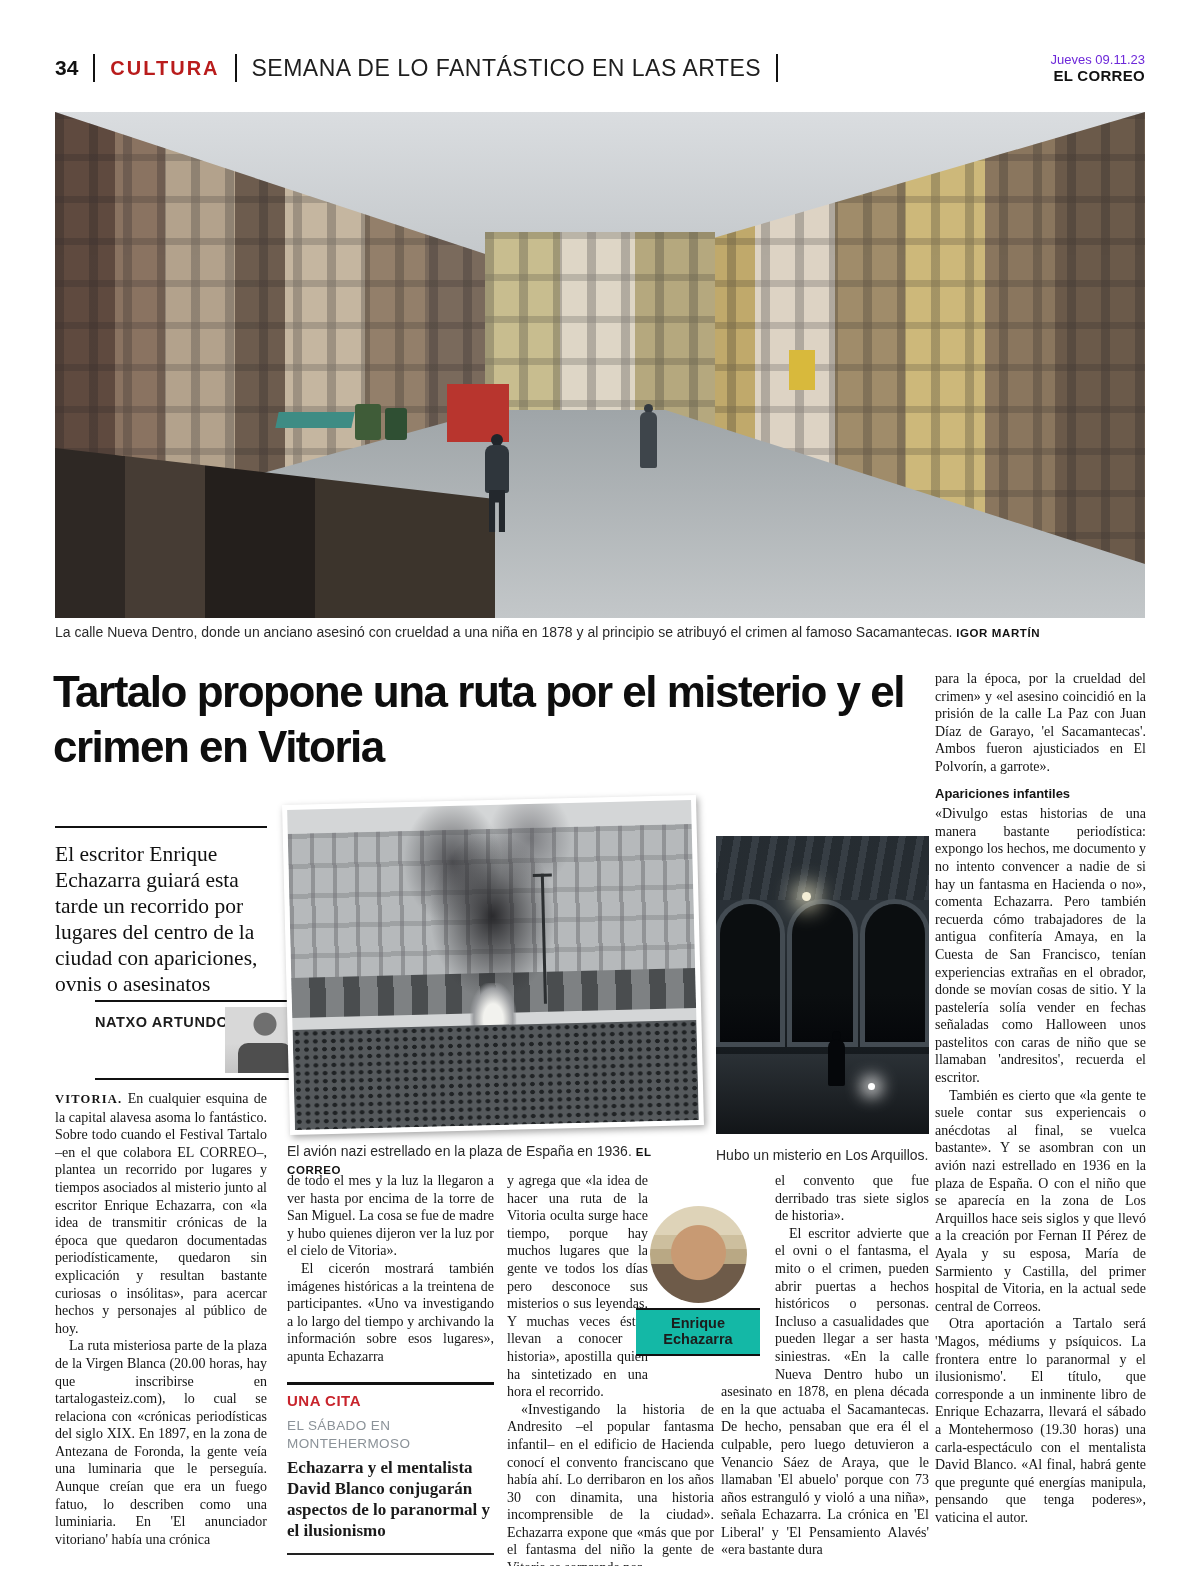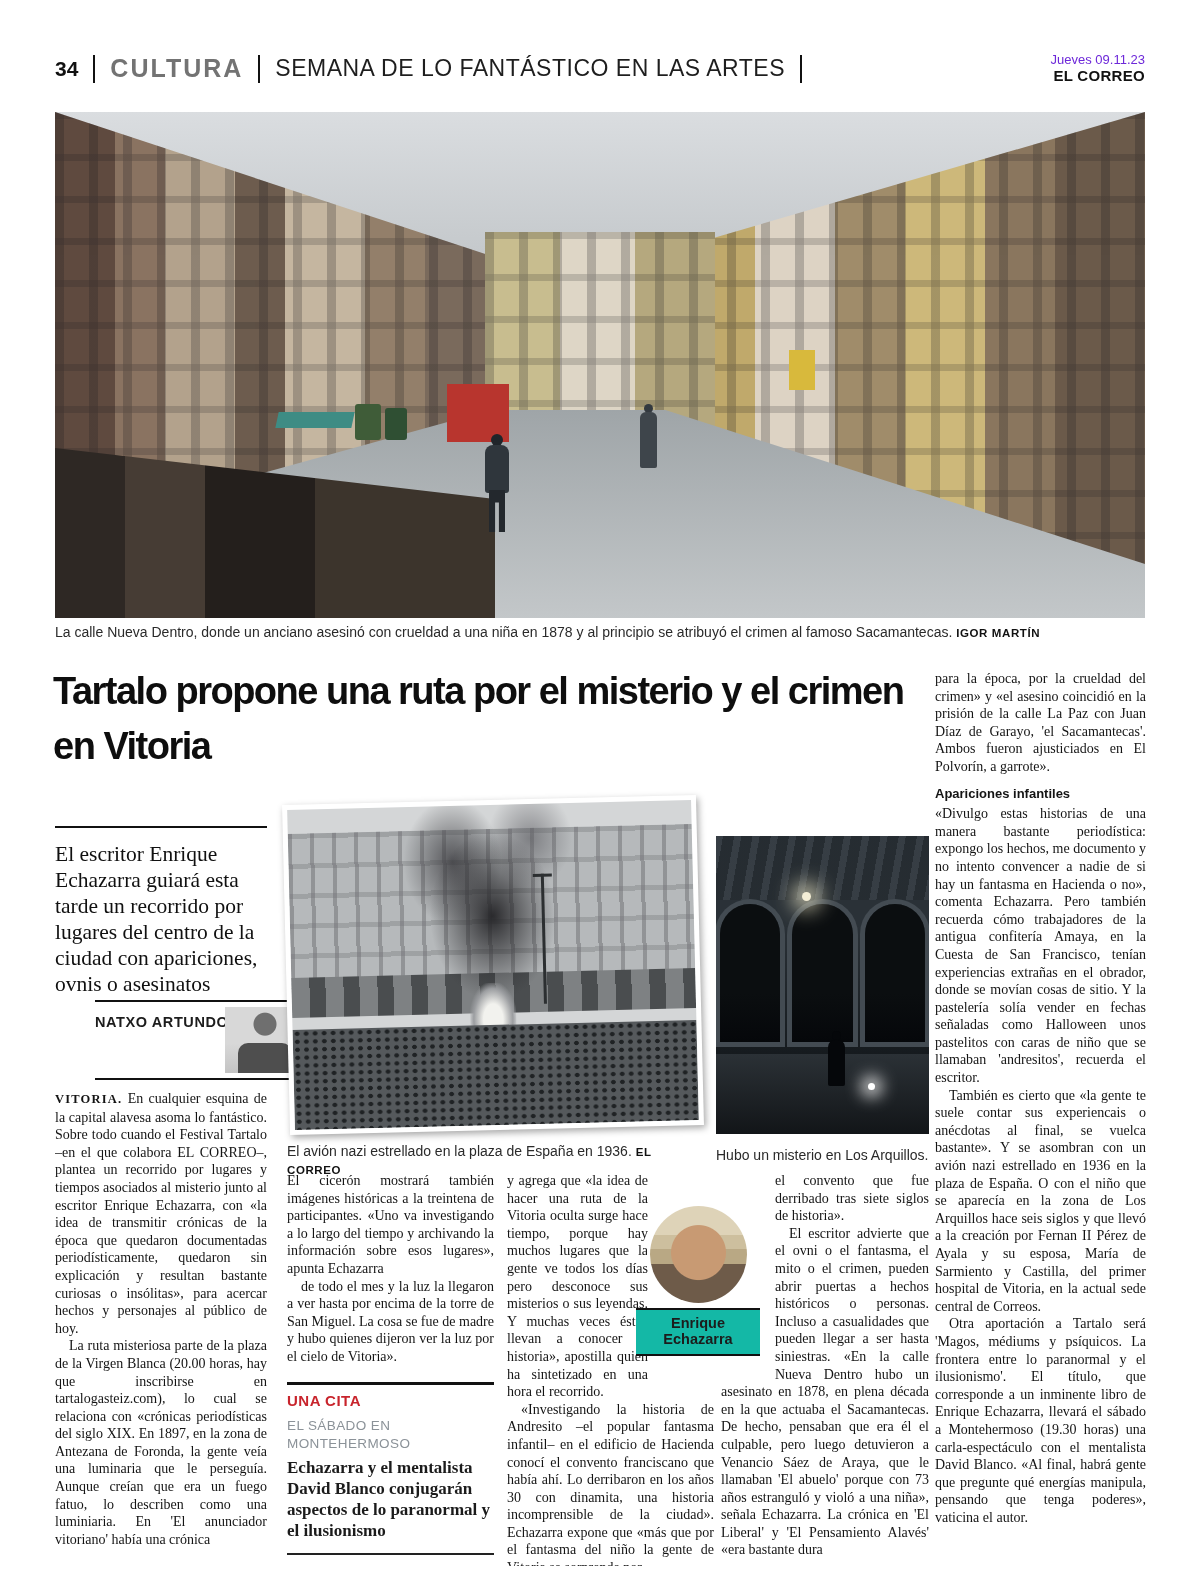--- a/index.html
+++ b/index.html
@@ -4,21 +4,21 @@
 <style>
   html,body{margin:0;padding:0;background:#f2f2f0;}
   .page{position:relative;width:1200px;height:1574px;background:#fff;overflow:hidden;
         font-family:"Liberation Serif",serif;color:#1c1c1c;}
 
   
   .hdr{position:absolute;left:55px;top:54px;right:55px;height:38px;}
   .hdr-left{display:flex;align-items:center;gap:15px;font-family:"Liberation Sans",sans-serif;}
   .pagenum{font-weight:700;font-size:21px;color:#111;}
   .vbar{width:2px;height:28px;background:#111;}
-  .section{font-weight:700;font-size:25px;letter-spacing:2px;color:#737373;}
+  .section{font-weight:700;font-size:20px;letter-spacing:2px;color:#b91c1c;}
   .kicker{font-size:23px;letter-spacing:.5px;color:#1e1e1e;}
   .hdr-right{position:absolute;right:0;top:-2px;text-align:right;font-family:"Liberation Sans",sans-serif;}
   .hdr-date{font-size:13px;color:#6d28d9;}
   .hdr-paper{font-size:15px;font-weight:700;color:#111;letter-spacing:.3px;}
 
   
   .photo-main{position:absolute;left:55px;top:112px;width:1090px;height:506px;background:#c9ccce;overflow:hidden;}
   .pm-sky{position:absolute;left:0;top:0;right:0;height:140px;background:linear-gradient(#dadde0,#c5c9cc);}
   .pm-left{position:absolute;left:0;top:0;width:460px;height:100%;
     clip-path:polygon(0 0,100% 30%,100% 100%,0 100%);
@@ -47,21 +47,21 @@
   .pm-fig1-legs{position:absolute;left:434px;top:378px;width:16px;height:42px;background:#23282d;clip-path:polygon(0 0,100% 0,100% 100%,62% 100%,62% 30%,38% 30%,38% 100%,0 100%);}
   .pm-fig2-head{position:absolute;left:589px;top:292px;width:9px;height:9px;border-radius:50%;background:#33393f;}
   .pm-fig2-body{position:absolute;left:585px;top:300px;width:17px;height:56px;border-radius:6px 6px 2px 2px;background:#3e454b;}
 
   .caption{font-family:"Liberation Sans",sans-serif;font-size:14px;color:#2a2a2a;line-height:17px;}
   .credit{font-weight:700;font-size:11.5px;letter-spacing:.6px;color:#111;}
   .cap-main{position:absolute;left:55px;top:624px;width:1090px;}
 
   
   .headline{position:absolute;left:53px;top:664px;width:880px;
-    font-family:"Liberation Sans",sans-serif;font-weight:800;font-size:38px;line-height:55px;
+    font-family:"Liberation Sans",sans-serif;font-weight:800;font-size:44px;line-height:55px;
     letter-spacing:-1.5px;color:#0e0e0e;}
   .standfirst{position:absolute;left:55px;top:826px;width:212px;border-top:2px solid #111;padding-top:13px;
     font-size:21.5px;line-height:26px;color:#101010;}
   .byline-block{position:absolute;left:55px;top:1000px;width:212px;height:76px;
     border-top:2px solid #111;border-bottom:2px solid #111;margin-left:40px;}
   .byline{font-family:"Liberation Sans",sans-serif;font-weight:700;font-size:14.5px;letter-spacing:.6px;
     margin-top:12px;display:inline-block;}
   .author-photo{position:absolute;right:2px;top:5px;width:80px;height:66px;
     background:radial-gradient(circle at 50% 26%, #6f6f6f 0 11px, rgba(0,0,0,0) 12px),
                linear-gradient(180deg,#d8d8d8 0 55%,#c3c3c3 100%);}
@@ -219,22 +219,22 @@
       <div class="p3-arch"></div>
     </div>
     <div class="p3-lamp"></div>
     <div class="p3-floor"></div>
     <div class="p3-person"></div>
     <div class="p3-flash"></div>
   </div>
   <div class="caption cap3">Hubo un misterio en Los Arquillos.</div>
 
   <div class="col col2">
+    <p>de todo el mes y la luz la llegaron a ver hasta por encima de la torre de San Miguel. La cosa se fue de madre y hubo quienes dijeron ver la luz por el cielo de Vitoria».</p>
     <p>El cicerón mostrará también imágenes históricas a la treintena de participantes. «Uno va investigando a lo largo del tiempo y archivando la información sobre esos lugares», apunta Echazarra</p>
-    <p>de todo el mes y la luz la llegaron a ver hasta por encima de la torre de San Miguel. La cosa se fue de madre y hubo quienes dijeron ver la luz por el cielo de Vitoria».</p>
     <div class="cita">
       <div class="cita-label">UNA CITA</div>
       <div class="cita-kicker">EL SÁBADO EN MONTEHERMOSO</div>
       <div class="cita-text">Echazarra y el mentalista David Blanco conjugarán aspectos de lo paranormal y el ilusionismo</div>
     </div>
   </div>
 
   <div class="col col3">
     <div class="sp-r"></div>
     <p>y agrega que «la idea de hacer una ruta de la Vitoria oculta surge hace tiempo, porque hay muchos lugares que la gente ve todos los días pero desconoce sus misterios o sus leyendas. Y muchas veces éstos llevan a conocer la historia», apostilla quien ha sintetizado en una hora el recorrido.</p>

